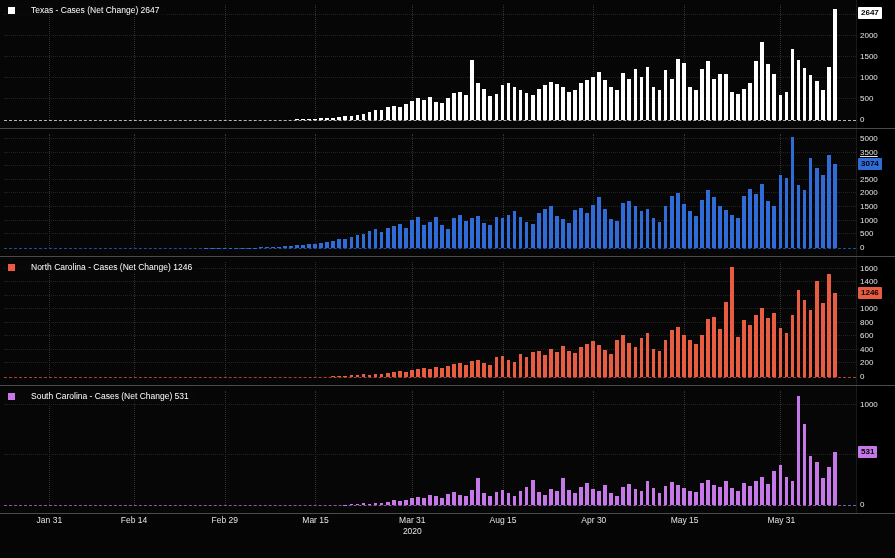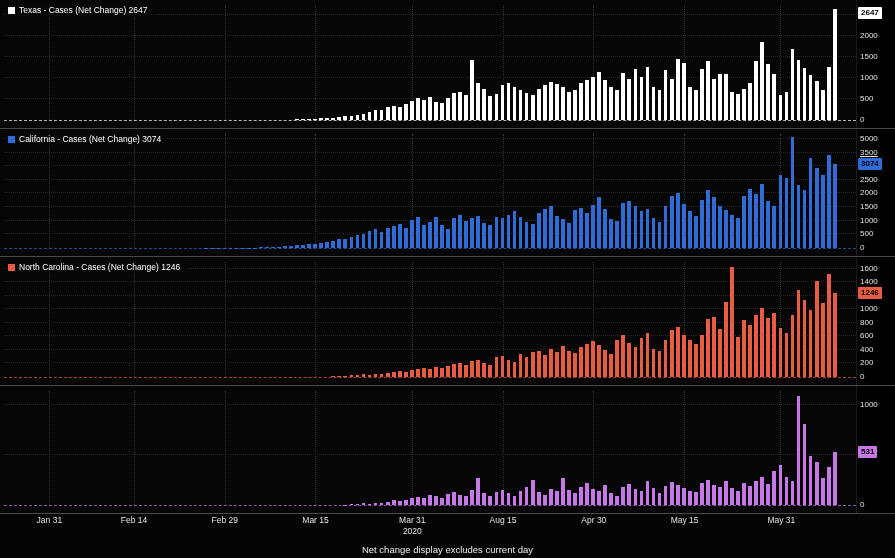--- a/index.html
+++ b/index.html
@@ -11,21 +11,21 @@
   .plot{position:absolute;left:4px;right:0;top:5px;bottom:8px;}
   .vgrid{position:absolute;top:0;bottom:0;width:0;border-left:1px dotted #333;}
   .hgrid{position:absolute;left:0;right:0;height:0;border-top:1px dotted #232323;}
   .zeroline{position:absolute;left:0;right:0;bottom:-1px;height:0;border-top:1px dashed;opacity:.7;}
   .bar{position:absolute;bottom:0;}
   .axis{width:38px;position:relative;background:#000;border-left:1px solid #1a1a1a;}
   .axis-inner{position:absolute;top:5px;bottom:8px;left:0;right:0;}
   .ytick{position:absolute;left:3px;bottom:0;transform:translateY(50%);font-size:8px;line-height:1;color:#e2e2e2;}
   .badge{position:absolute;left:1px;bottom:0;transform:translateY(50%);font-size:8px;line-height:1;
          color:#000;font-weight:bold;padding:2px 3px;z-index:3;border-radius:1px;}
-  .legend{position:absolute;top:4px;left:5px;display:flex;align-items:center;gap:4px;
+  .legend{position:absolute;top:4px;left:5px;display:flex;align-items:center;gap:16px;
           background:rgba(8,8,8,.75);padding:2px 6px 2px 3px;z-index:2;cursor:default;}
   .swatch{width:7px;height:7px;flex:none;}
   .legend-label{font-size:8.5px;color:#fff;white-space:nowrap;line-height:1.1;}
   .toolbar{position:absolute;top:4px;left:50%;transform:translateX(-50%);display:flex;gap:5px;z-index:6;}
   .tbtn{display:flex;align-items:center;gap:3px;background:#2e2e2e;border:1px solid #585858;
         color:#d2d2d2;font-size:8.5px;line-height:1.2;padding:1px 6px;border-radius:2px;
         font-family:inherit;cursor:pointer;}
   .tbtn svg{display:block;}
   #xaxis{position:absolute;top:515px;left:4px;right:38px;height:24px;}
   .xtick{position:absolute;top:0;transform:translateX(-50%);font-size:8.5px;line-height:1.25;
@@ -284,24 +284,20 @@
             <div class="bar" style="left: 91.617%; width: 0.439716%; height: 61.1429%; background: rgb(47, 108, 216);"></div>
             <div class="bar" style="left: 92.3262%; width: 0.439716%; height: 96.5714%; background: rgb(47, 108, 216);"></div>
             <div class="bar" style="left: 93.0355%; width: 0.439716%; height: 55.1905%; background: rgb(47, 108, 216);"></div>
             <div class="bar" style="left: 93.7447%; width: 0.439716%; height: 50.2857%; background: rgb(47, 108, 216);"></div>
             <div class="bar" style="left: 94.4539%; width: 0.439716%; height: 78.1905%; background: rgb(47, 108, 216);"></div>
             <div class="bar" style="left: 95.1631%; width: 0.439716%; height: 69.9048%; background: rgb(47, 108, 216);"></div>
             <div class="bar" style="left: 95.8723%; width: 0.439716%; height: 63.619%; background: rgb(47, 108, 216);"></div>
             <div class="bar" style="left: 96.5816%; width: 0.439716%; height: 81.3333%; background: rgb(47, 108, 216);"></div>
             <div class="bar" style="left: 97.2908%; width: 0.439716%; height: 73.1905%; background: rgb(47, 108, 216);"></div>
           </div>
-          <div class="legend">
-            <div class="swatch" style="background: rgb(47, 108, 216);"></div>
-            <div class="legend-label">California - Cases (Net Change) 3074</div>
-          </div>
         </div>
         <div class="axis">
           <div class="axis-inner">
             <div class="ytick" style="bottom: 0%;">0</div>
             <div class="ytick" style="bottom: 11.9048%;">500</div>
             <div class="ytick" style="bottom: 23.8095%;">1000</div>
             <div class="ytick" style="bottom: 35.7143%;">1500</div>
             <div class="ytick" style="bottom: 47.619%;">2000</div>
             <div class="ytick" style="bottom: 59.5238%;">2500</div>
             <div class="ytick" style="bottom: 71.4286%;">3000</div>
@@ -528,20 +524,24 @@
             <div class="bar" style="left: 91.617%; width: 0.439716%; height: 24.6957%; background: rgb(198, 120, 232);"></div>
             <div class="bar" style="left: 92.3262%; width: 0.439716%; height: 21.3913%; background: rgb(198, 120, 232);"></div>
             <div class="bar" style="left: 93.0355%; width: 0.439716%; height: 95.3043%; background: rgb(198, 120, 232);"></div>
             <div class="bar" style="left: 93.7447%; width: 0.439716%; height: 71.0435%; background: rgb(198, 120, 232);"></div>
             <div class="bar" style="left: 94.4539%; width: 0.439716%; height: 42.4348%; background: rgb(198, 120, 232);"></div>
             <div class="bar" style="left: 95.1631%; width: 0.439716%; height: 37.913%; background: rgb(198, 120, 232);"></div>
             <div class="bar" style="left: 95.8723%; width: 0.439716%; height: 24%; background: rgb(198, 120, 232);"></div>
             <div class="bar" style="left: 96.5816%; width: 0.439716%; height: 33.3913%; background: rgb(198, 120, 232);"></div>
             <div class="bar" style="left: 97.2908%; width: 0.439716%; height: 46.1739%; background: rgb(198, 120, 232);"></div>
           </div>
+          <div class="legend">
+            <div class="swatch" style="background: rgb(198, 120, 232);"></div>
+            <div class="legend-label">South Carolina - Cases (Net Change) 531</div>
+          </div>
         </div>
         <div class="axis">
           <div class="axis-inner">
             <div class="ytick" style="bottom: 0%;">0</div>
             <div class="ytick" style="bottom: 43.4783%;">500</div>
             <div class="ytick" style="bottom: 86.9565%;">1000</div>
             <div class="badge" style="bottom: 46.1739%; background: rgb(198, 120, 232);">531</div>
           </div>
         </div>
       </div>
@@ -572,15 +572,14 @@
         <div>Apr 30</div>
       </div>
       <div class="xtick" style="left: 79.7872%;">
         <div>May 15</div>
       </div>
       <div class="xtick" style="left: 91.1348%;">
         <div>May 31</div>
       </div>
     </div>
 
-  <div id="caption">Net change display excludes current day</div>
 
 </div>
 
 </body></html>

